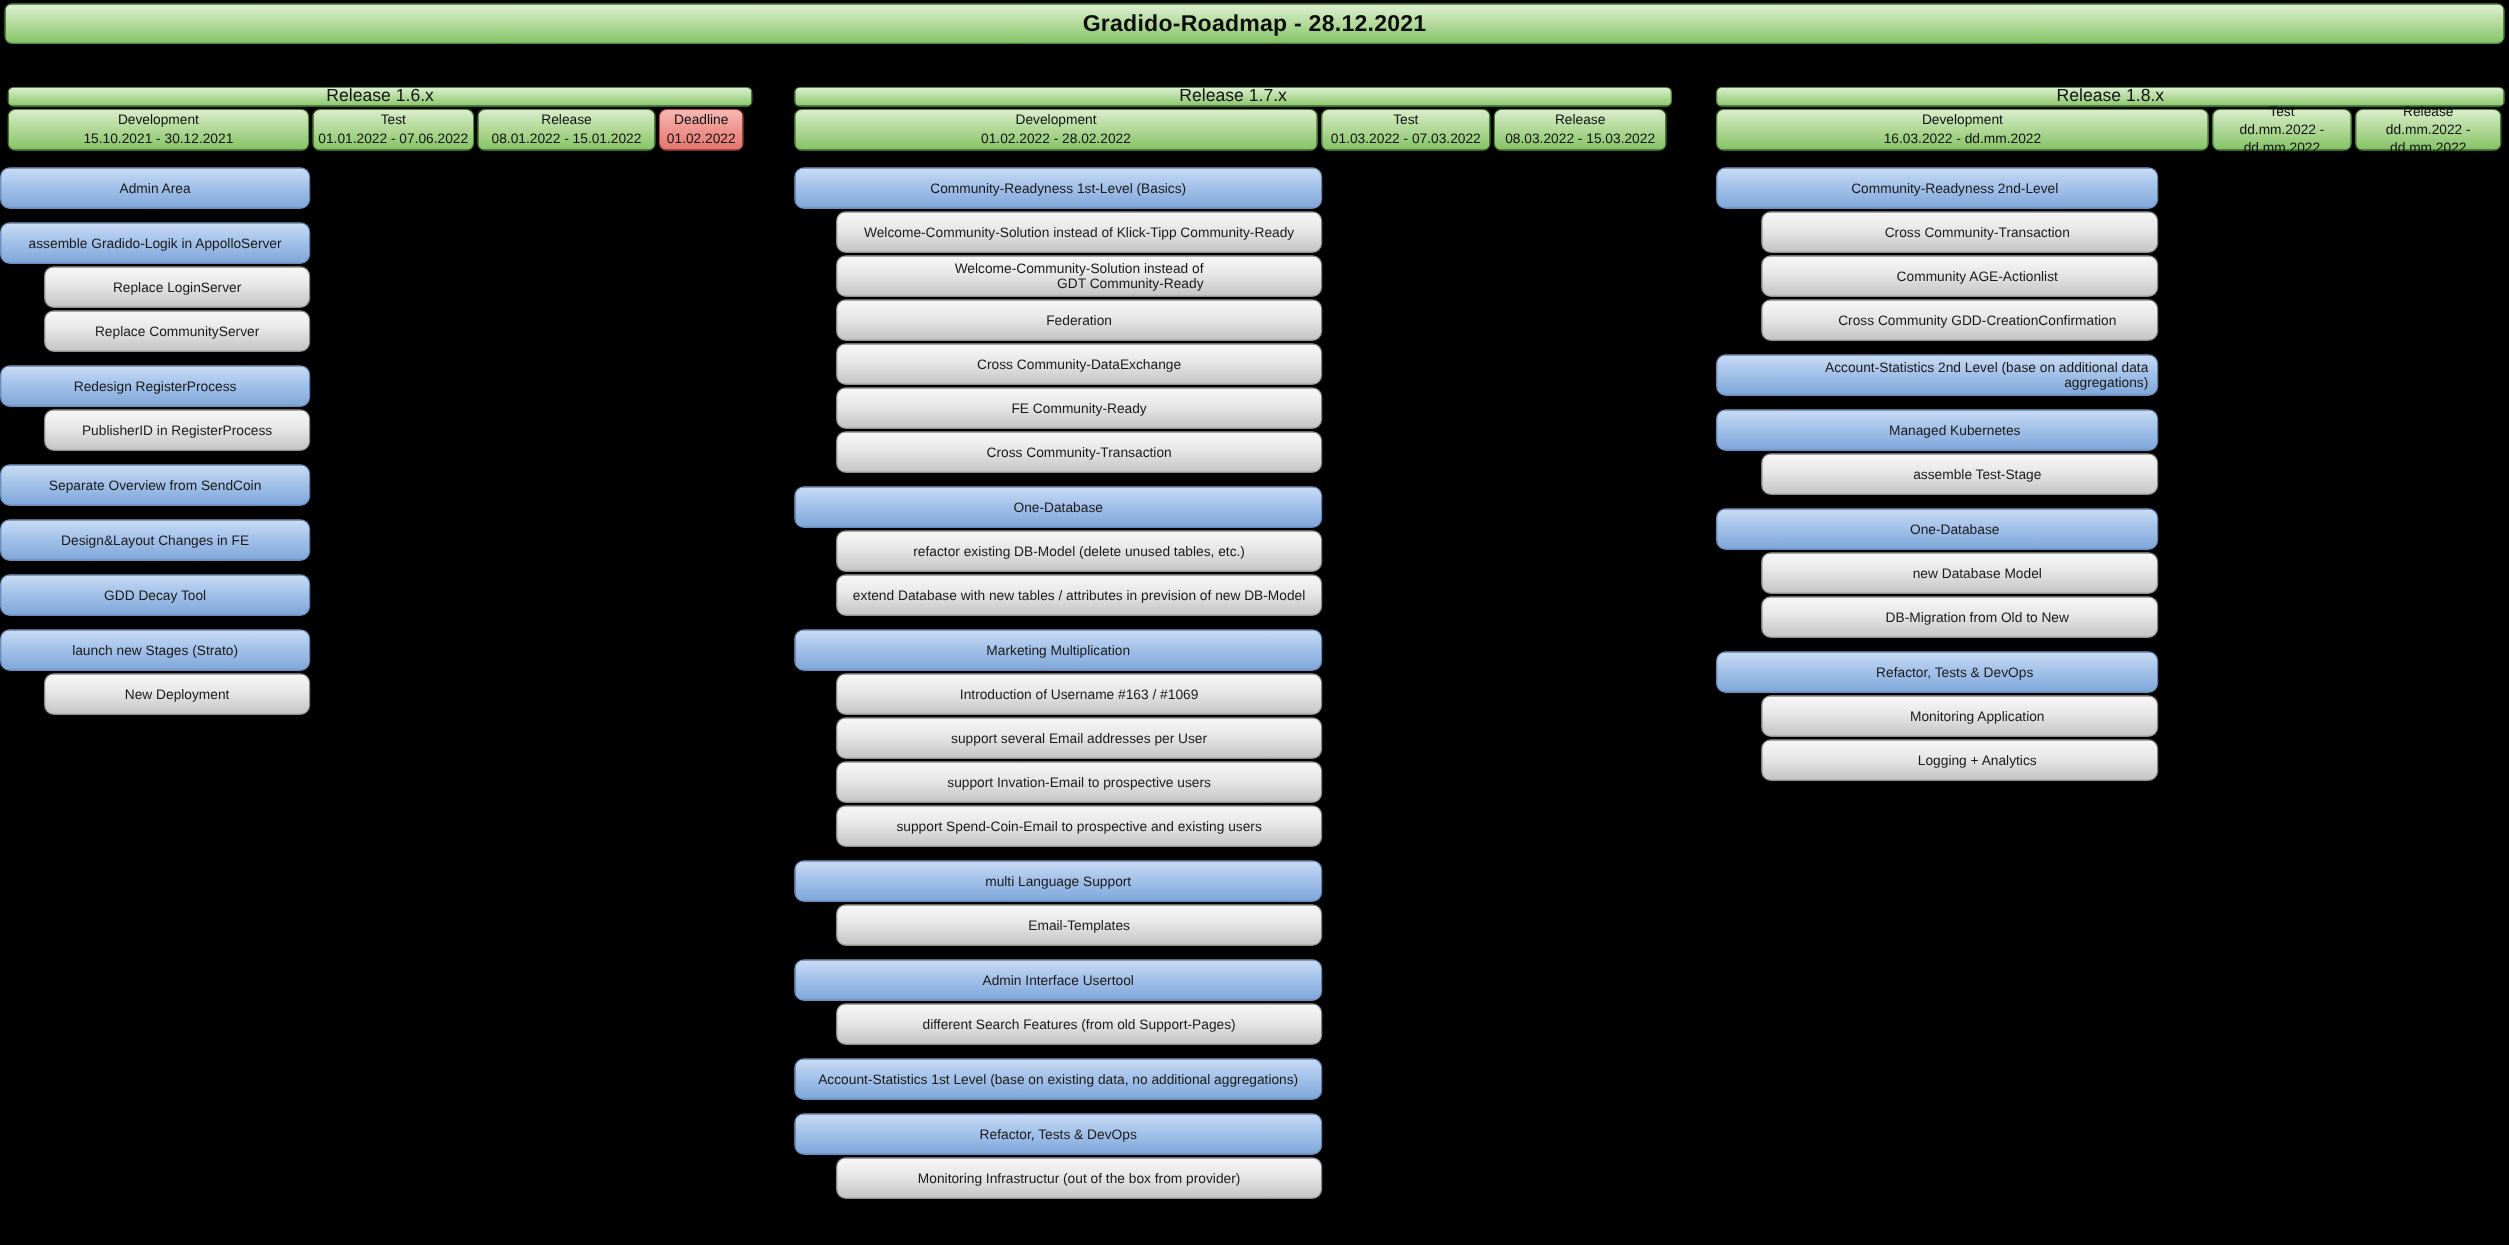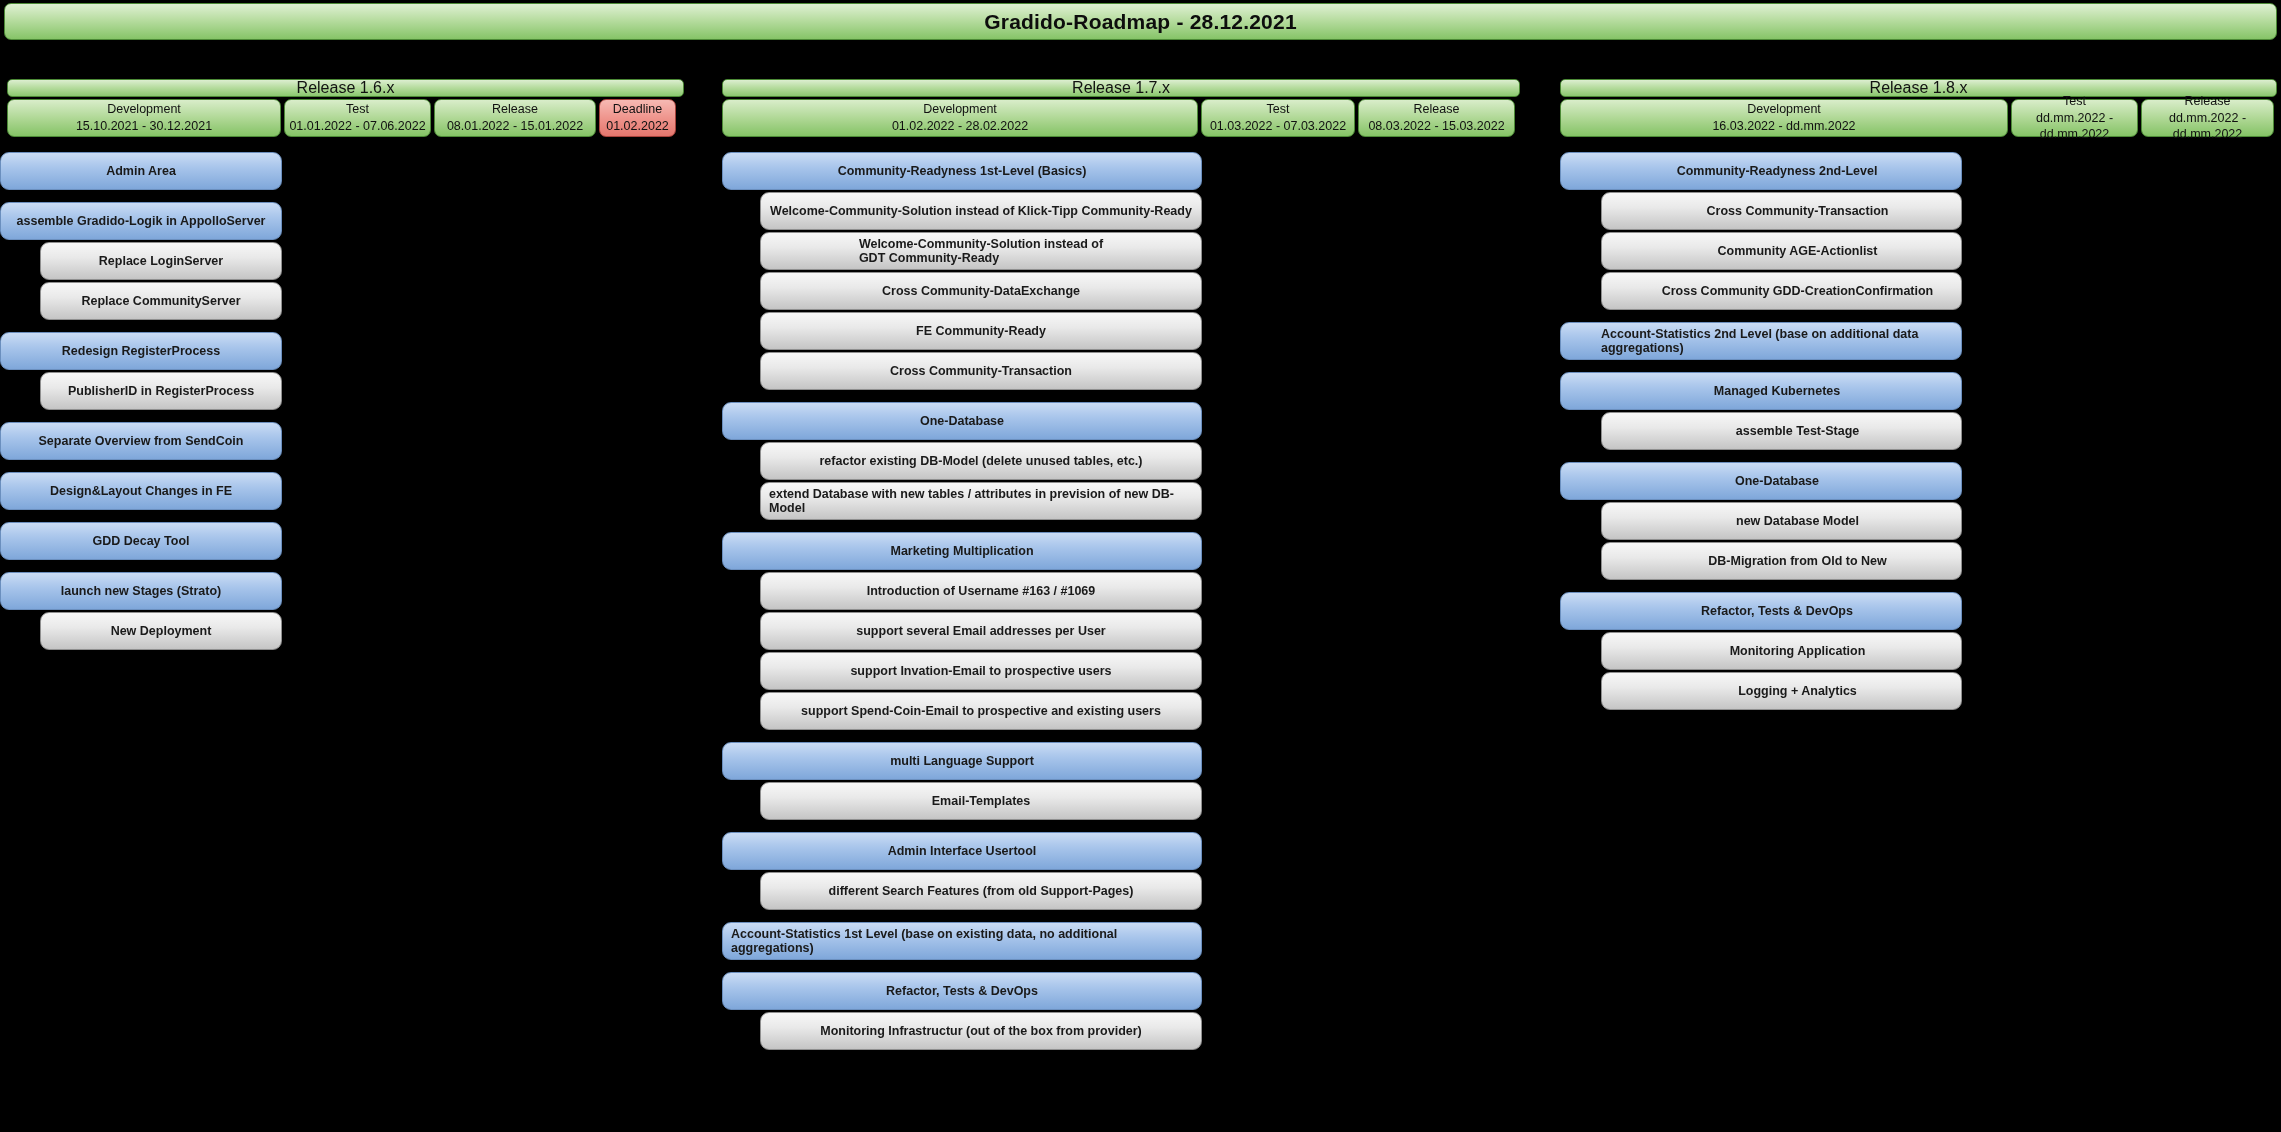--- a/index.html
+++ b/index.html
@@ -55,23 +55,22 @@
   .phase-1-0 { width: 476px; } .phase-1-1 { width: 154px; } .phase-1-2 { width: 157px; }
   .phase-2-0 { width: 448px; } .phase-2-1 { width: 127px; } .phase-2-2 { width: 133px; }
 
   
   .tasks { position: absolute; top: 73px; left: 0; }
   .col-0 .tasks { left: -7px; }
   .task {
     height: 38px; margin-top: 2px;
     border-radius: 9px;
     display: flex; align-items: center; justify-content: center;
-    font-size: 12.5px; line-height: 1.15; color: #1a1a1a; text-align: left;
+    font-size: 12.5px; line-height: 1.15; color: #1a1a1a; text-align: right;
     box-shadow: 0 2px 2px rgba(0,0,0,0.55);
-    font-weight: bold;
   }
   .task:first-child { margin-top: 0; }
   .task.parent {
     background: linear-gradient(180deg, #cadcf4 0%, #a8c5eb 40%, #7fa7da 100%);
     border: 1px solid #6b8fbe;
   }
   .task.parent:not(:first-child) { margin-top: 12px; }
   .task.child {
     background: linear-gradient(180deg, #f7f7f7 0%, #e9e9e9 40%, #c5c5c5 100%);
     border: 1px solid #8f8f8f;
@@ -169,20 +168,23 @@
     <span class="task-label">Community-Readyness 1st-Level (Basics)</span>
   </div>
         <div class="task child">
     <span class="task-label">Welcome-Community-Solution instead of Klick-Tipp Community-Ready</span>
   </div>
         <div class="task child">
     <span class="task-label">Welcome-Community-Solution instead of
 GDT Community-Ready</span>
   </div>
         <div class="task child">
+    <span class="task-label">Federation</span>
+  </div>
+        <div class="task child">
     <span class="task-label">Cross Community-DataExchange</span>
   </div>
         <div class="task child">
     <span class="task-label">FE Community-Ready</span>
   </div>
         <div class="task child">
     <span class="task-label">Cross Community-Transaction</span>
   </div>
         <div class="task parent">
     <span class="task-label">One-Database</span>

